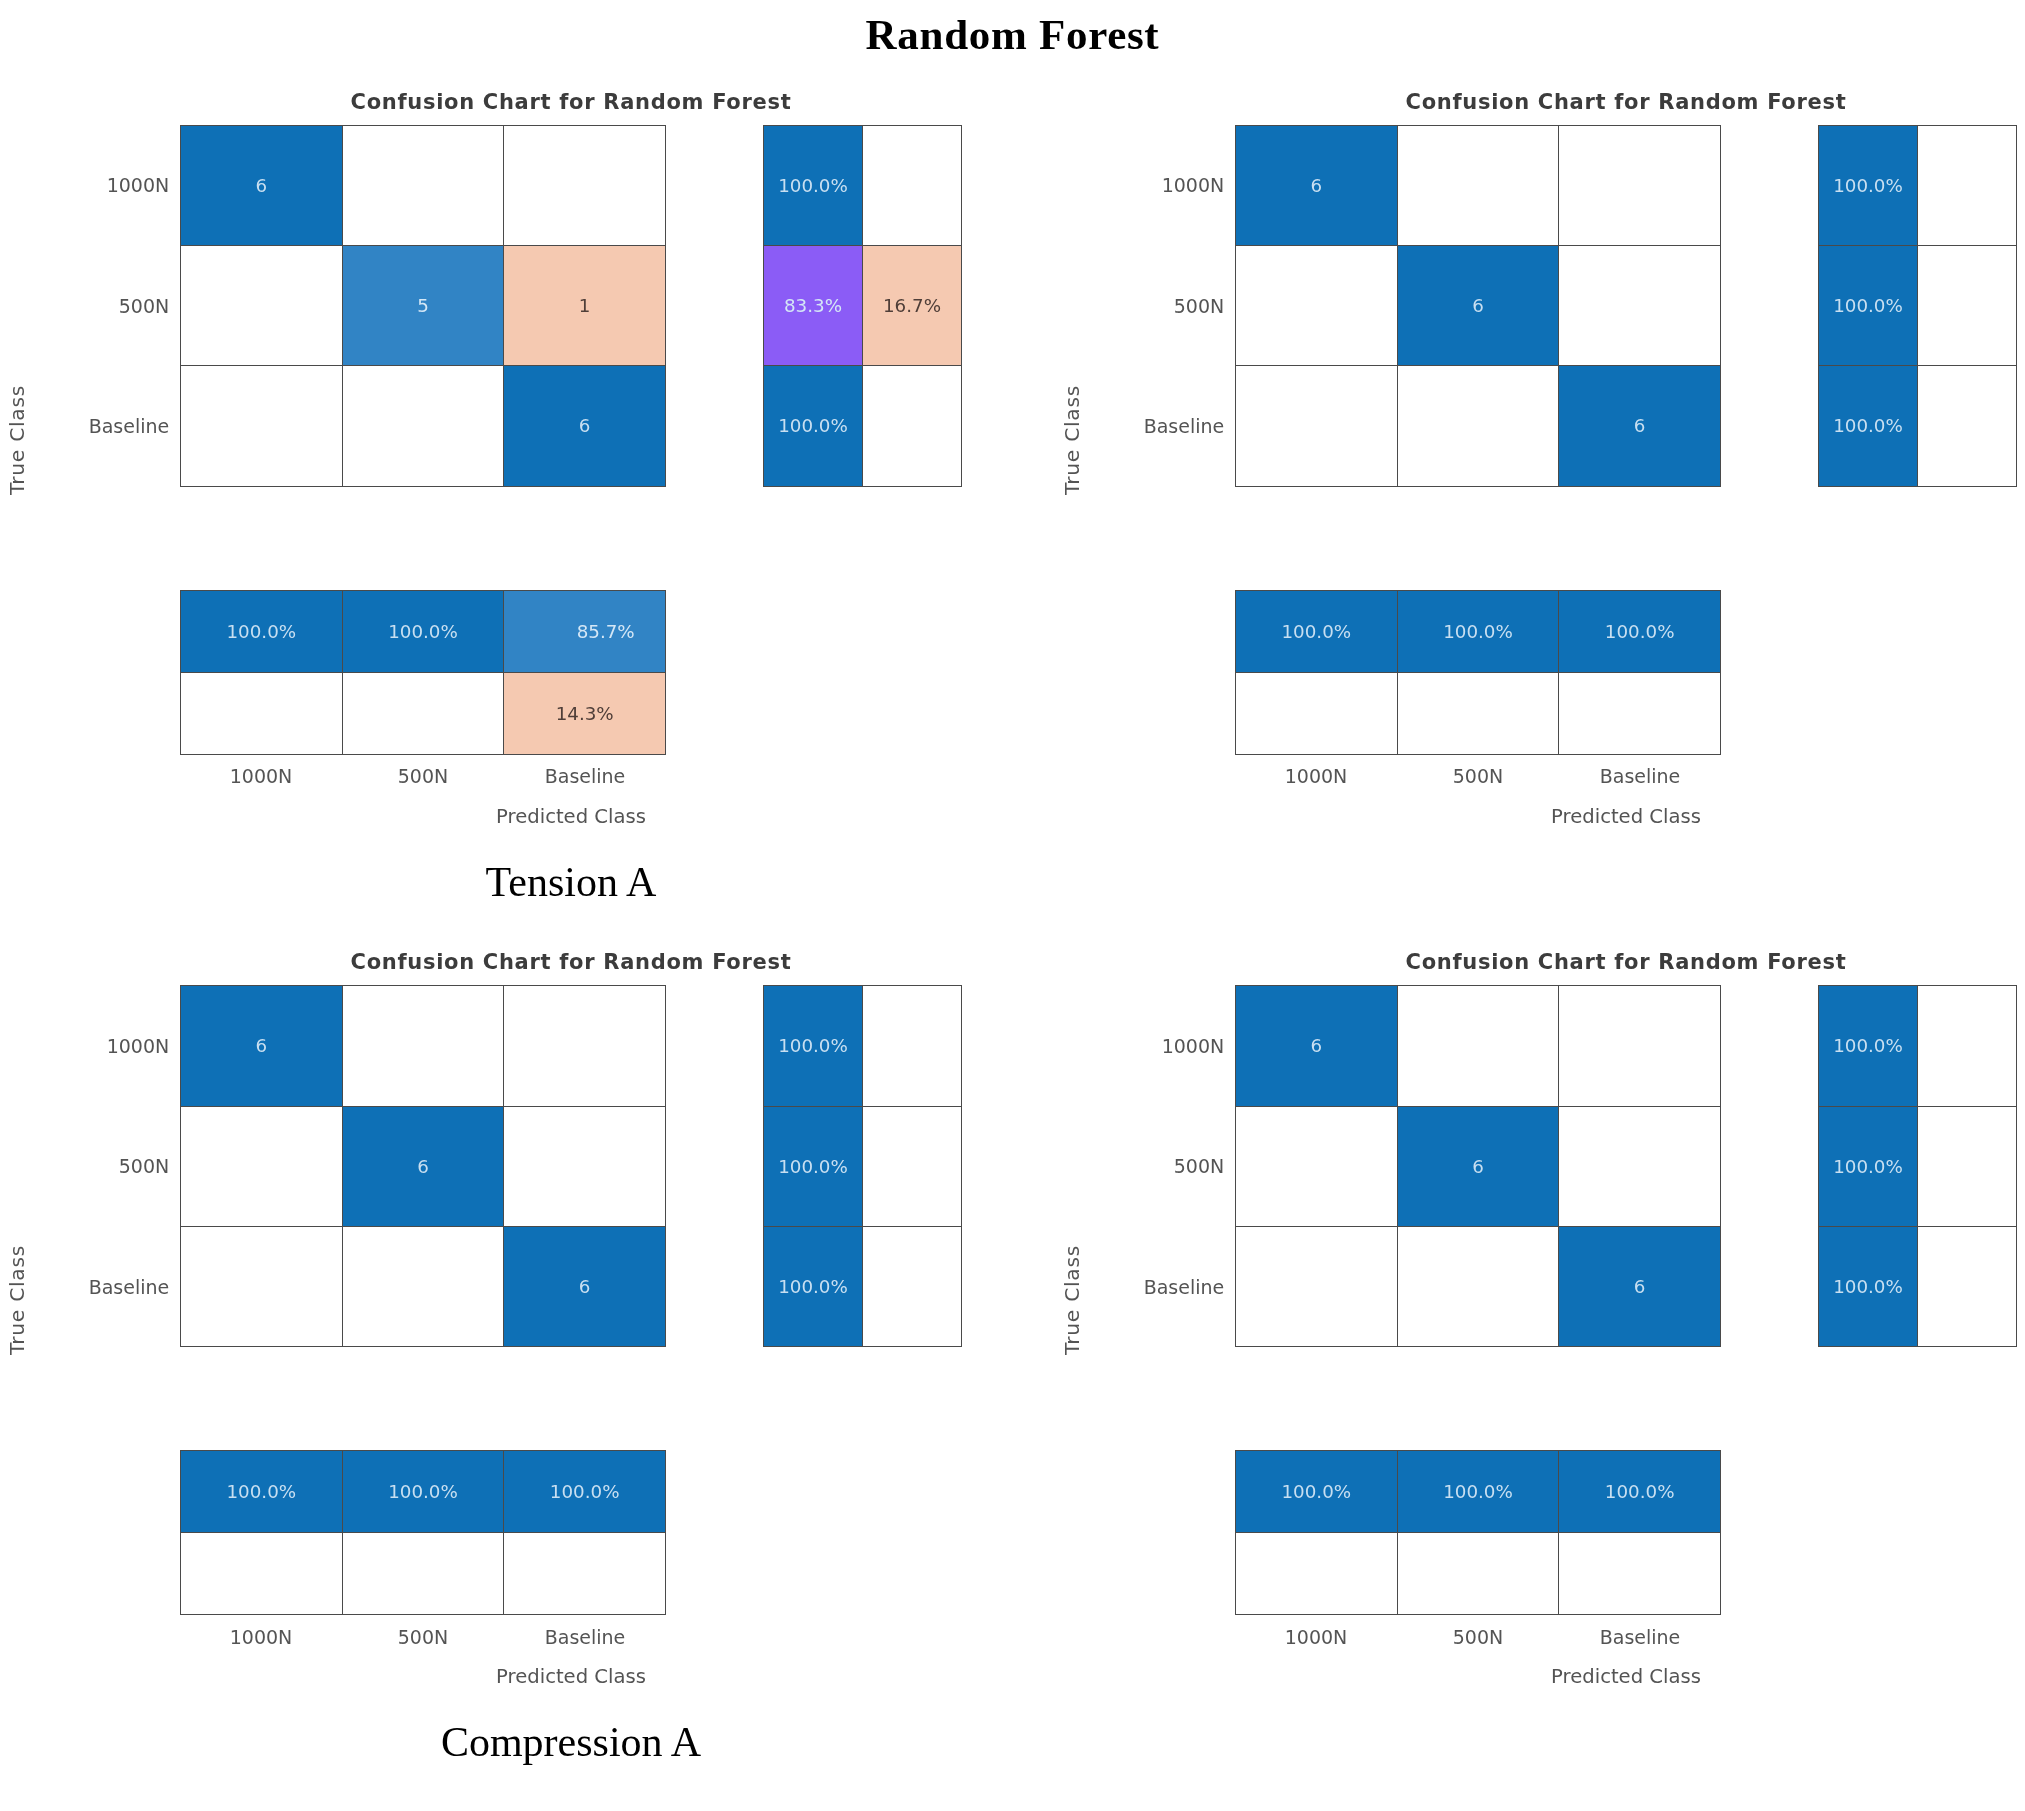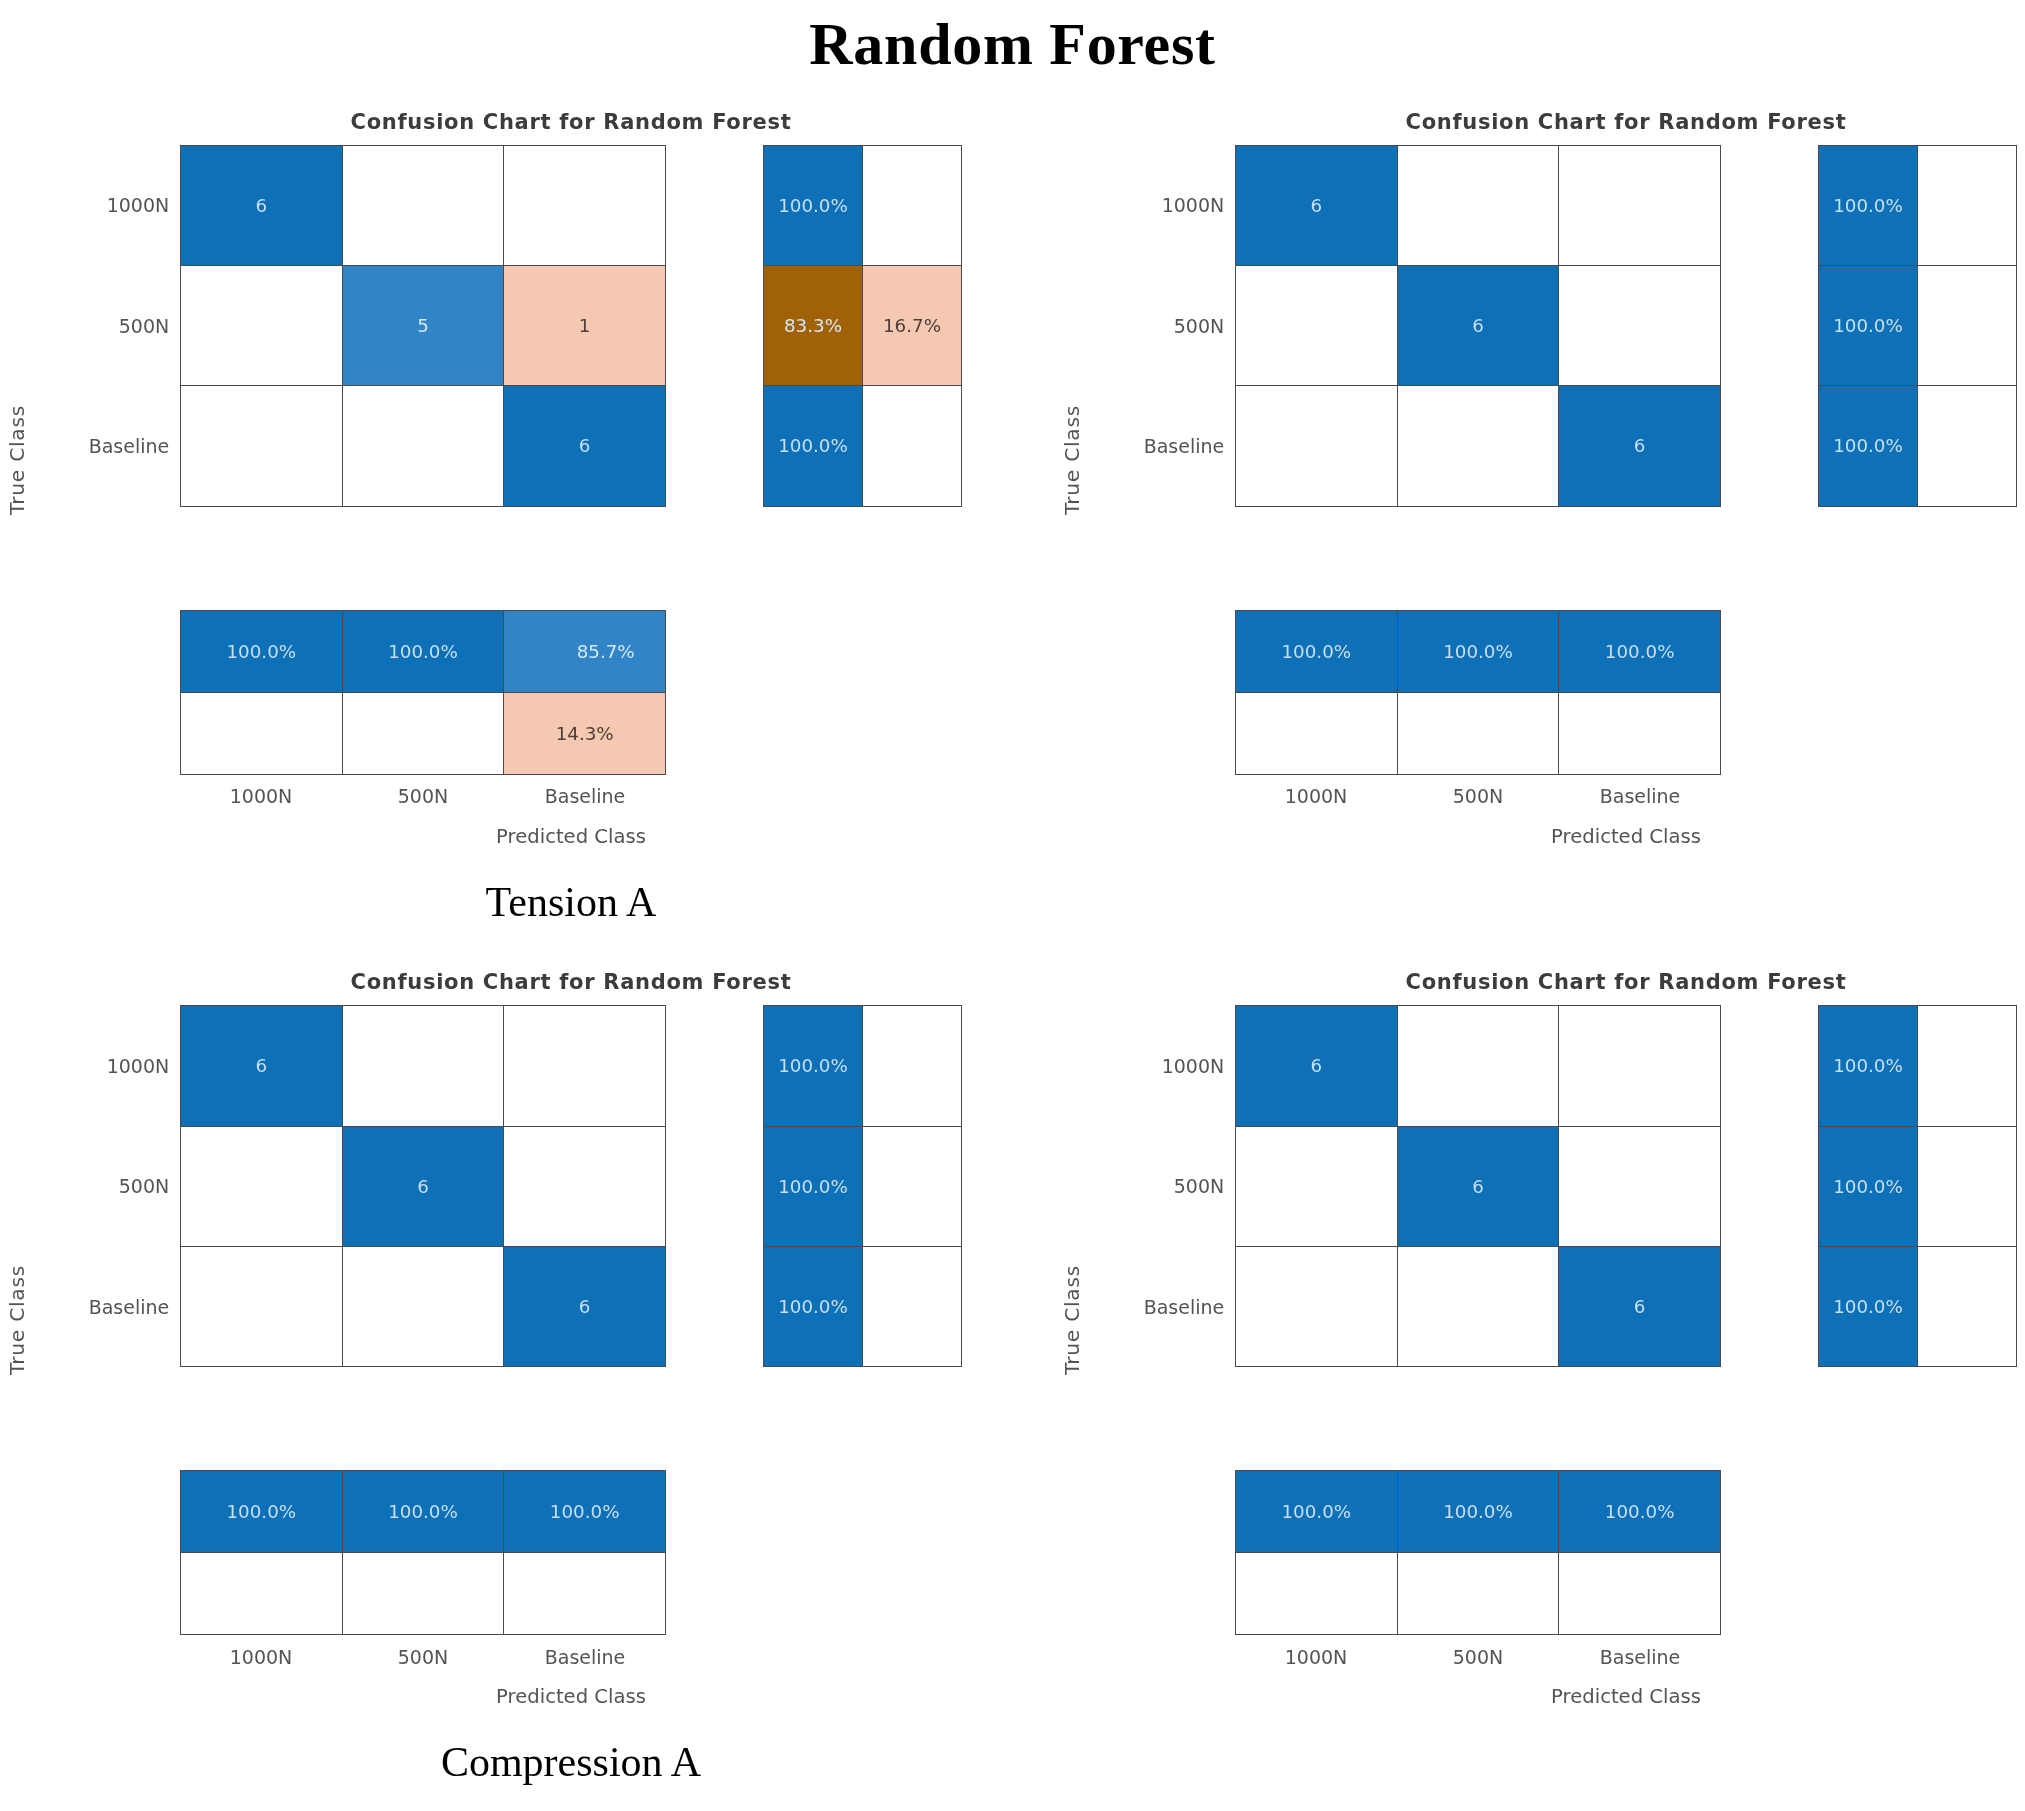--- a/index.html
+++ b/index.html
@@ -1,21 +1,21 @@
 <!DOCTYPE html>
 <html style="font-size:10.8px"><head>
 <meta charset="utf-8">
 <style>
   html,body{margin:0;padding:0;background:#ffffff;}
   body{width:2025px;height:1812px;overflow:hidden;font-family:"DejaVu Sans",sans-serif;}
   .page{width:2025px;height:1812px;position:relative;}
   h1.main-title{
     margin:9.5px 0 4.1px 0;text-align:center;
     font-family:"Liberation Serif","DejaVu Serif",serif;
-    font-size:60px;font-weight:bold;color:#000;letter-spacing:0.7px;
+    font-size:43px;font-weight:bold;color:#000;letter-spacing:0.7px;
   }
   .panels{display:grid;grid-template-columns:1013px 1013px;grid-template-rows:auto auto;row-gap:17.6px;}
   .panel{
     display:grid;
     grid-template-columns:34px 146px 486px 97px 199px;
     grid-template-rows:62px 362px 103px 165px 43px 37px auto;
     align-content:start;
   }
   .panel.right{padding-left:42px;}
   .chart-title{
@@ -71,21 +71,21 @@
           <div class="cell" style="background: rgb(255, 255, 255); color: rgb(84, 84, 84);"></div>
           <div class="cell" style="background: rgb(49, 132, 197); color: rgb(212, 231, 246);">5</div>
           <div class="cell" style="background: rgb(245, 201, 177); color: rgb(79, 62, 56);">1</div>
           <div class="cell" style="background: rgb(255, 255, 255); color: rgb(84, 84, 84);"></div>
           <div class="cell" style="background: rgb(255, 255, 255); color: rgb(84, 84, 84);"></div>
           <div class="cell" style="background: rgb(14, 112, 182); color: rgb(200, 223, 241);">6</div>
         </div>
     <div class="cellgrid row-summary">
           <div class="cell" style="background: rgb(14, 112, 182); color: rgb(200, 223, 241);">100.0%</div>
           <div class="cell" style="background: rgb(255, 255, 255); color: rgb(84, 84, 84);"></div>
-          <div class="cell" style="background: #a16207; color: rgb(212, 231, 246);">83.3%</div>
+          <div class="cell" style="background: #8b5cf6; color: rgb(212, 231, 246);">83.3%</div>
           <div class="cell" style="background: rgb(245, 201, 177); color: rgb(79, 62, 56);">16.7%</div>
           <div class="cell" style="background: rgb(14, 112, 182); color: rgb(200, 223, 241);">100.0%</div>
           <div class="cell" style="background: rgb(255, 255, 255); color: rgb(84, 84, 84);"></div>
         </div>
     <div class="cellgrid col-summary">
           <div class="cell" style="background: rgb(14, 112, 182); color: rgb(200, 223, 241);">100.0%</div>
           <div class="cell" style="background: rgb(14, 112, 182); color: rgb(200, 223, 241);">100.0%</div>
           <div class="cell" style="background: rgb(49, 132, 197); color: rgb(212, 231, 246); padding-left: 42px;">85.7%</div>
           <div class="cell" style="background: rgb(255, 255, 255); color: rgb(84, 84, 84);"></div>
           <div class="cell" style="background: rgb(255, 255, 255); color: rgb(84, 84, 84);"></div>

